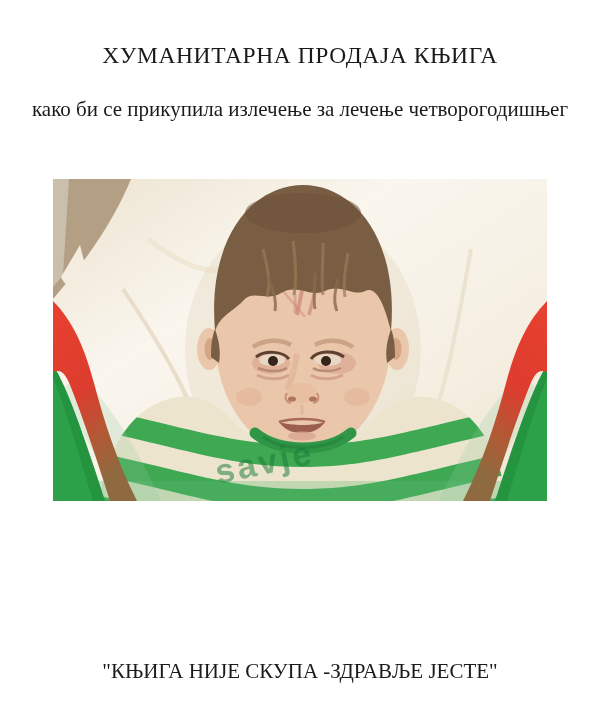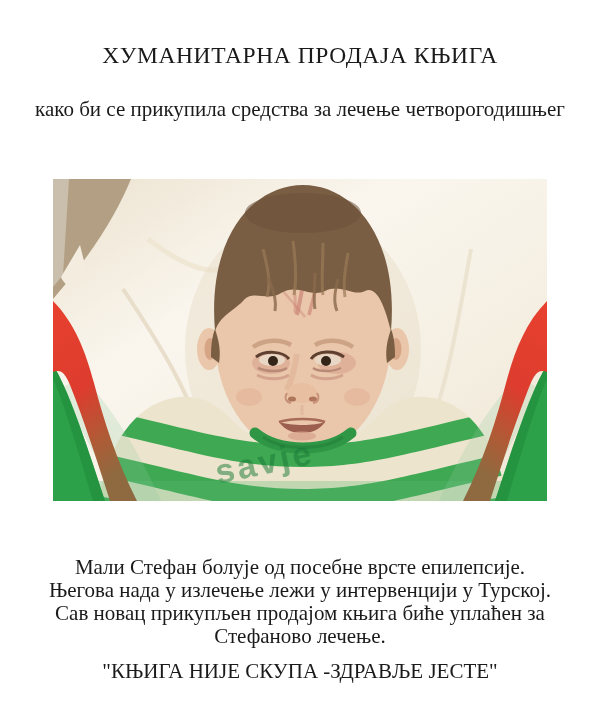--- a/index.html
+++ b/index.html
@@ -18,21 +18,21 @@
   .bodytext{top:556px;font-size:21px;line-height:23px;}
   .quote{top:659px;font-size:21px;}
 </style>
 </head>
 <body>
 
 <div class="page">
 
   <h1 class="center title">ХУМАНИТАРНА ПРОДАЈА КЊИГА</h1>
 
-  <p class="center subtitle">како би се прикупила средства за лечење четворогодишњег</p>
+  <p class="center subtitle">како би се прикупила излечење за лечење четворогодишњег</p>
 
 
   <div class="photo">
     <svg viewBox="0 0 494 322" xmlns="http://www.w3.org/2000/svg">
       <defs>
         <linearGradient id="pillowG" x1="0" y1="0" x2="1" y2="1">
           <stop offset="0" stop-color="#ece2cf"></stop>
           <stop offset="0.35" stop-color="#faf6ee"></stop>
           <stop offset="0.7" stop-color="#f5efe2"></stop>
           <stop offset="1" stop-color="#efe6d4"></stop>
@@ -166,22 +166,16 @@
         <path d="M0,122 C22,144 33,174 41,204 C51,242 63,280 84,322 L57,322 C43,278 29,236 17,206 C11,190 5,191 0,193 Z" fill="url(#redL)"></path>
       </g>
       <g>
         <path d="M494,186 C480,208 464,254 442,322 L494,322 Z" fill="#2da149"></path>
         <path d="M494,186 C480,208 464,254 442,322 L454,322 C472,262 484,222 494,200 Z" fill="#1f8c3c" opacity="0.6"></path>
         <path d="M494,122 C472,144 461,174 453,204 C443,242 431,280 410,322 L437,322 C451,278 465,236 477,206 C483,190 489,191 494,193 Z" fill="url(#redR)"></path>
       </g>
     </svg>
   </div>
 
-  <div class="center bodytext">
-    <div>Мали Стефан болује од посебне врсте епилепсије.</div>
-    <div>Његова нада у излечење лежи у интервенцији у Турској.</div>
-    <div>Сав новац прикупљен продајом књига биће уплаћен за</div>
-    <div>Стефаново лечење.</div>
-  </div>
 
   <p class="center quote">"КЊИГА НИЈЕ СКУПА -ЗДРАВЉЕ ЈЕСТЕ"</p>
 
 </div>
 
 </body></html>

